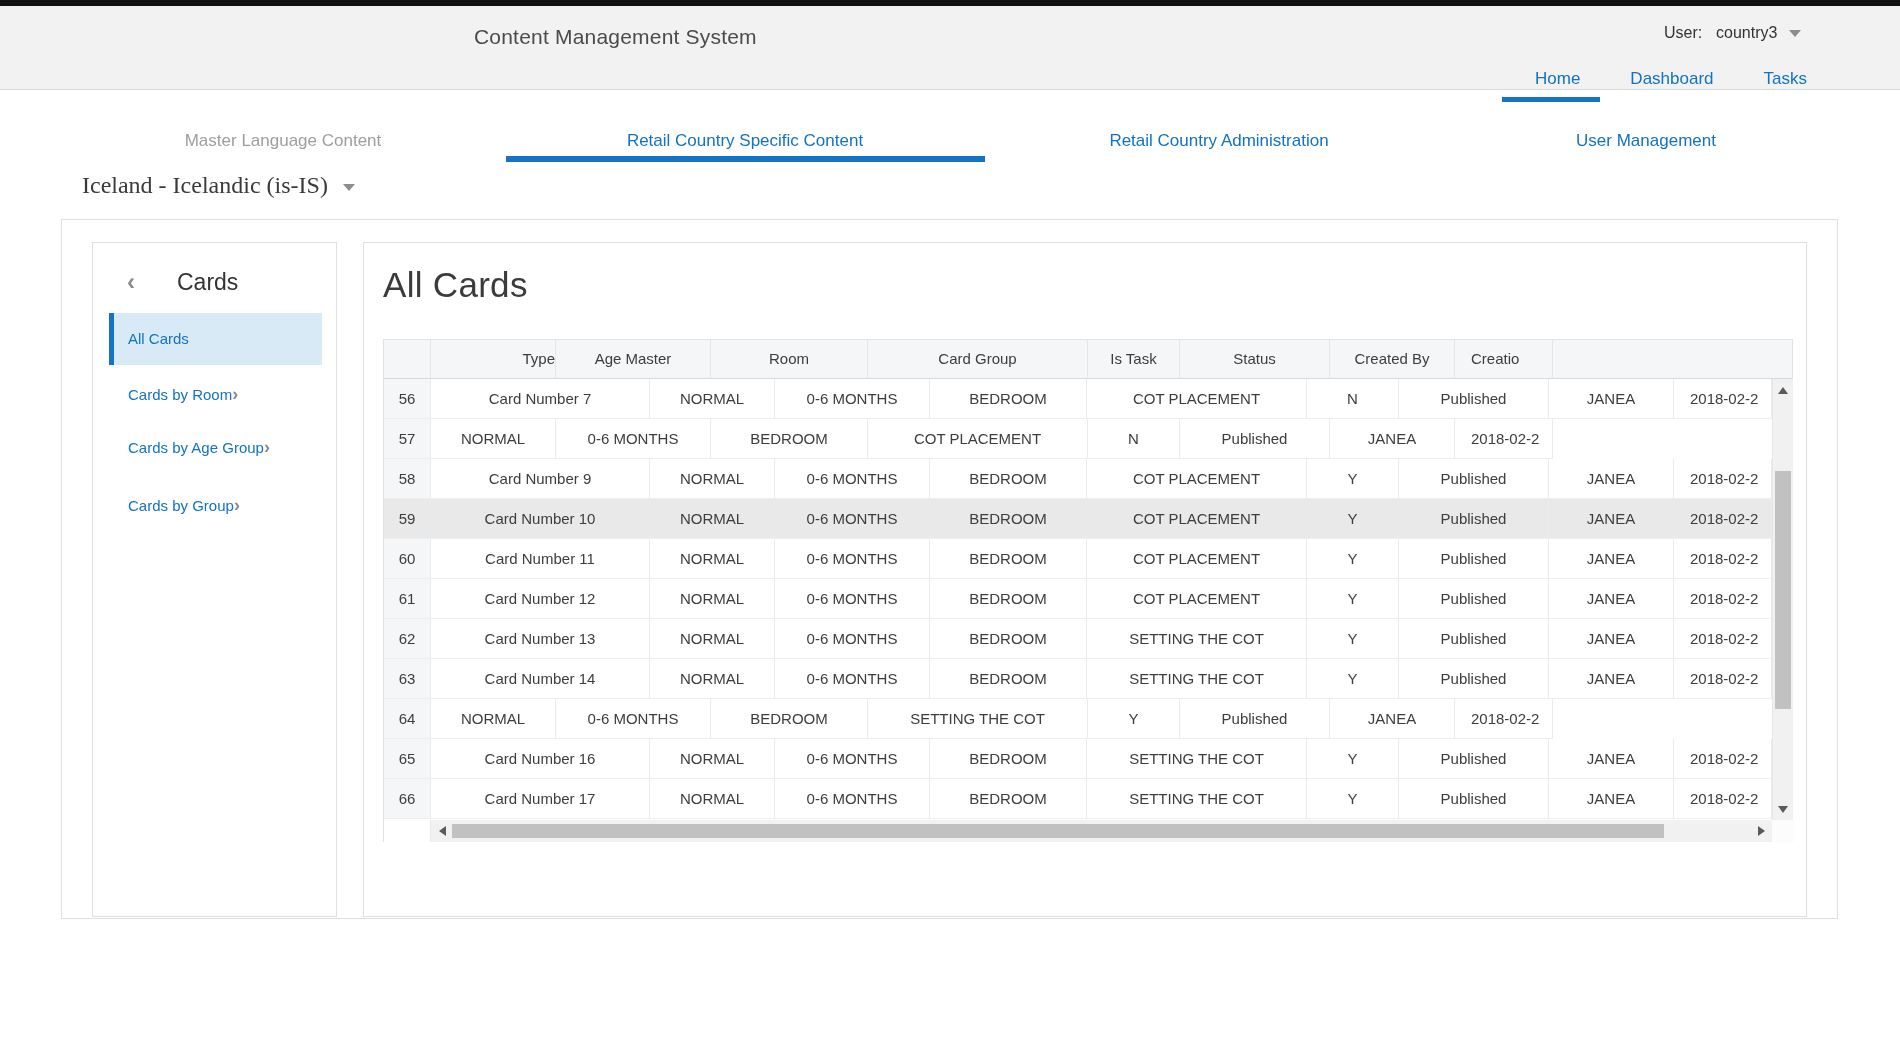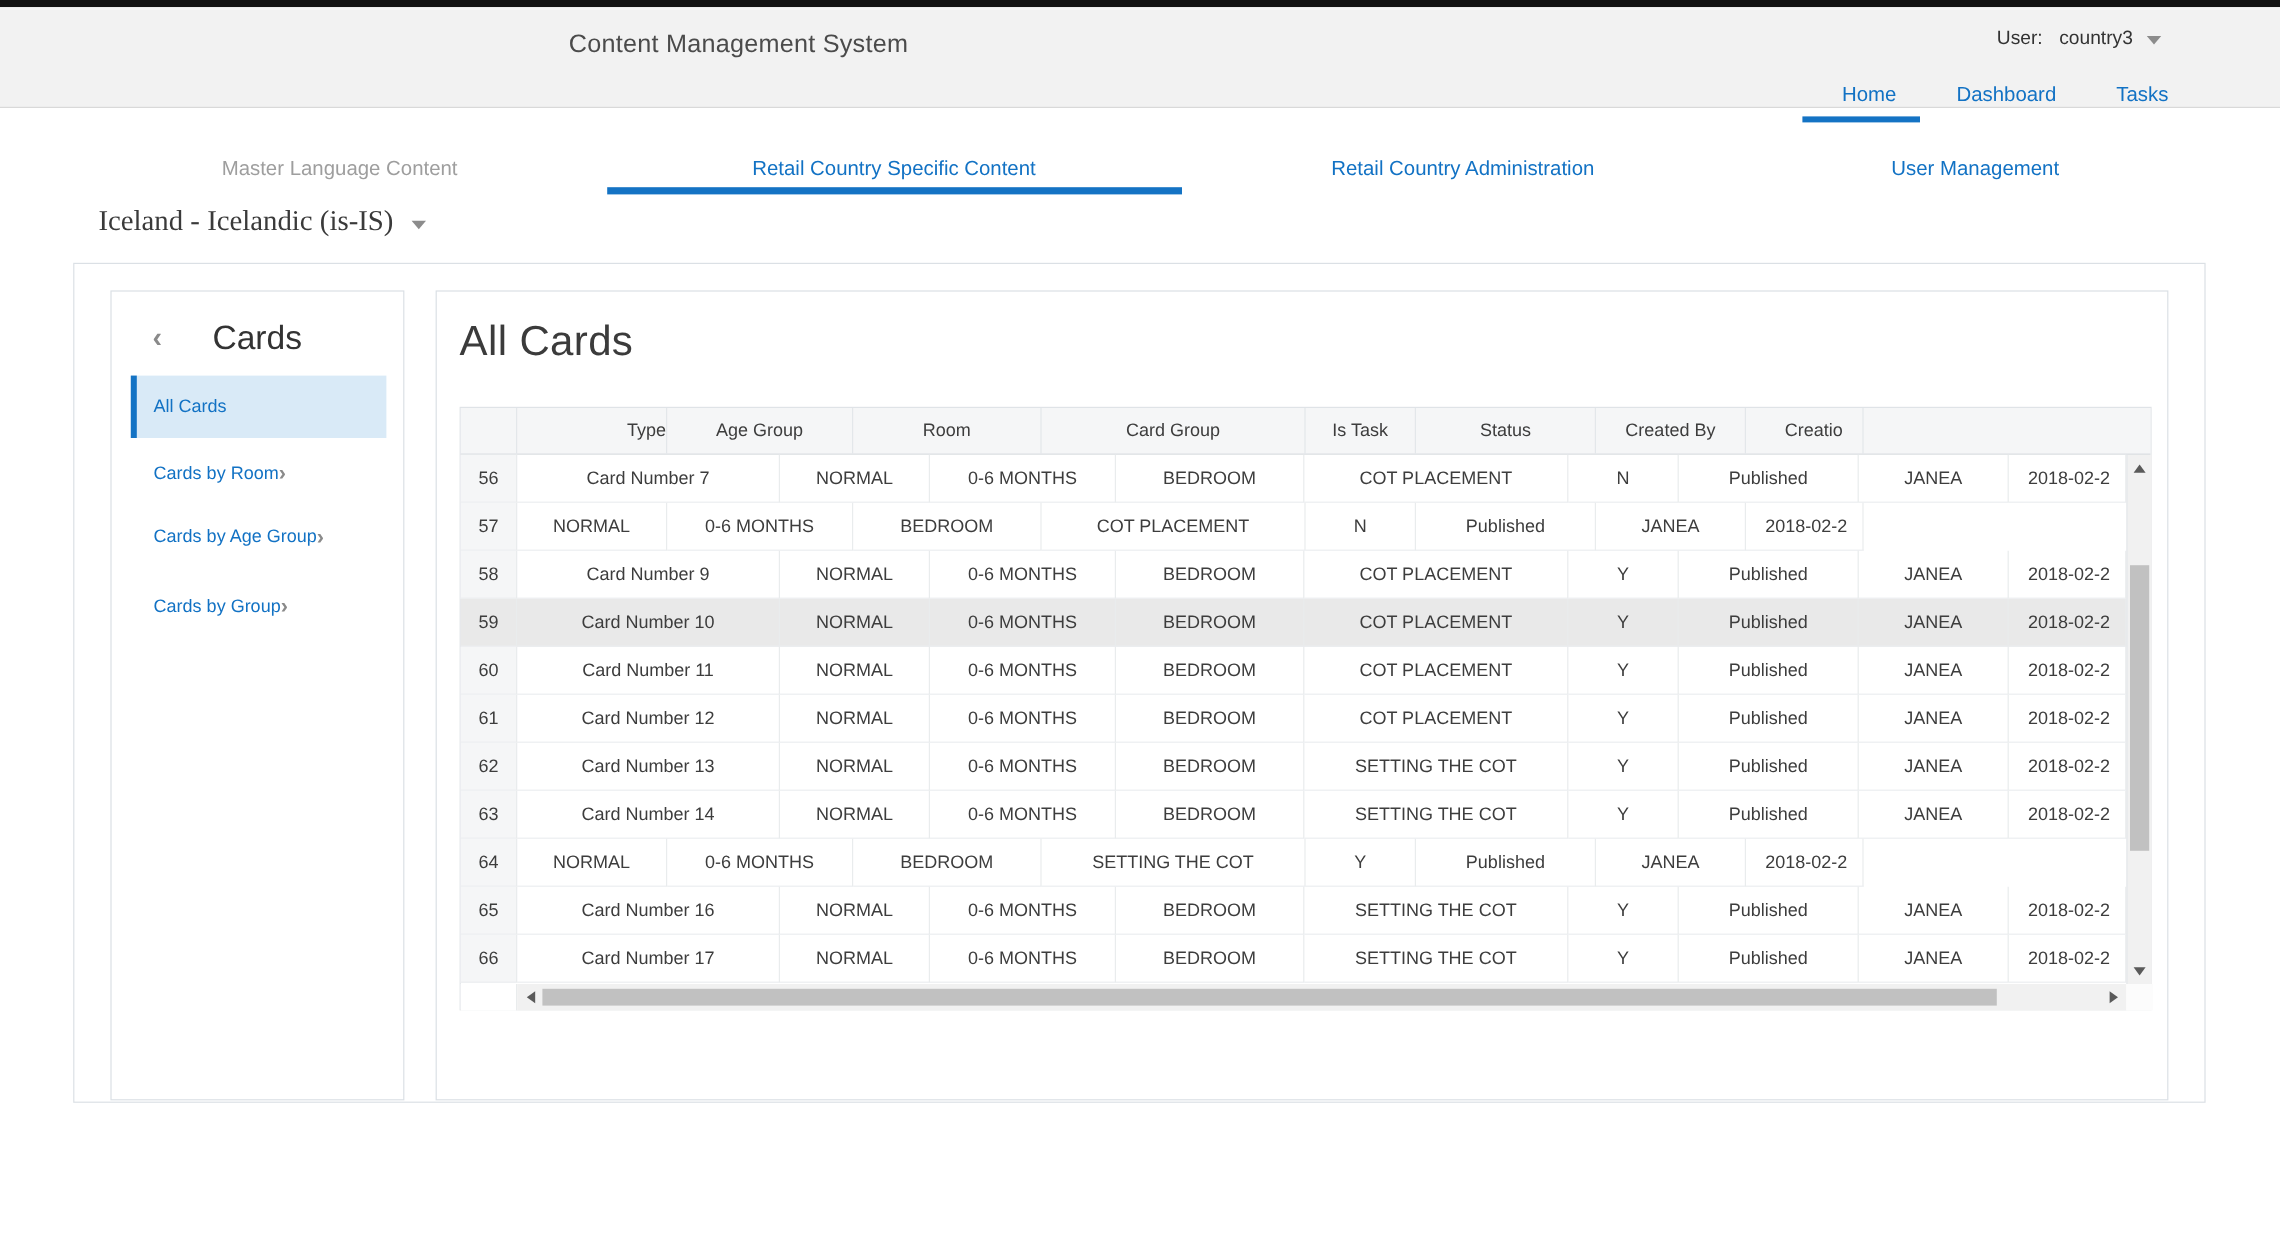--- a/index.html
+++ b/index.html
@@ -35,34 +35,34 @@
   #language-value { font-family: "Liberation Serif", serif; font-size: 24px; color: #3a3a3a; }
   #language-selector .caret-down { margin-top: 3px; }
 
   
   #content-container { left: 61px; top: 219px; width: 1777px; height: 700px; border: 1px solid #dbe0e5; background: #fff; }
   #sidebar-panel { left: 92px; top: 242px; width: 245px; height: 675px; border: 1px solid #dbe0e5; background: #fff; }
   #main-panel { left: 363px; top: 242px; width: 1444px; height: 675px; border: 1px solid #dbe0e5; background: #fff; }
 
   
   #sidebar-back { left: 34px; top: 24px; font-size: 24px; color: #8a8a8a; cursor: pointer; line-height: 30px; font-weight: bold; }
-  #sidebar-title { left: 84px; top: 24px; font-size: 28px; color: #333; line-height: 30px; }
+  #sidebar-title { left: 84px; top: 24px; font-size: 23px; color: #333; line-height: 30px; }
   .side-item { left: 16px; width: 213px; font-size: 15px; color: #1272c4; cursor: pointer; }
   .side-item.selected { background: #d9eaf7; border-left: 5px solid #1473c4; height: 52px; line-height: 52px; padding-left: 14px; }
   .side-item.plain { height: 30px; display: flex; align-items: center; justify-content: flex-start; padding: 0 18px 0 19px; }
   .side-chevron { color: #8a8a8a; font-size: 18px; font-weight: bold; }
 
   
   #page-title { left: 19px; top: 22px; font-size: 35px; color: #3b3b3b; font-weight: normal; letter-spacing: 0.3px; }
 
   
   #cards-table { left: 19px; top: 96px; width: 1410px; height: 503px; border: 1px solid #dfe3e7; background: #fff; }
   #thead { display: flex; height: 39px; background: #f5f6f7; border-bottom: 1px solid #d5dade; }
   .hcell { height: 38px; line-height: 38px; text-align: center; font-size: 15px; color: #3d3d3d; border-right: 1px solid #e3e7ea; overflow: hidden; white-space: nowrap; cursor: pointer; }
-  .hcell.clip { text-align: center; padding-left: 16px; }
+  .hcell.clip { text-align: left; padding-left: 16px; }
   .hcell.corner { border-right: none; cursor: default; }
   #tbody { position: relative; width: 1388px; }
   .trow { display: flex; height: 40px; background: #fff; cursor: pointer; }
   .trow.hl { background: #e9e9e9; }
   .tcell { height: 40px; line-height: 39px; text-align: center; font-size: 15px; color: #3d3d3d; border-right: 1px solid #e9eced; border-bottom: 1px solid #eceef0; overflow: hidden; white-space: nowrap; }
   .tcell.rownum { background: #f5f6f7; }
   .trow.hl .tcell { background: #e9e9e9; }
   .tcell.clip { text-align: left; padding-left: 16px; }
 
   
@@ -136,21 +136,21 @@
     </div>
 </div>
 
 <div class="abs" id="main-panel">
   <div class="abs" id="page-title">All Cards</div>
 
   <div class="abs" id="cards-table">
     <div id="thead">
         <div class="hcell" style="width: 47px;"></div>
         <div class="hcell" style="width: 125px; text-align: right;">Type</div>
-        <div class="hcell" style="width: 155px;">Age Group</div>
+        <div class="hcell" style="width: 155px;">Age Master</div>
         <div class="hcell" style="width: 157px;">Room</div>
         <div class="hcell" style="width: 220px;">Card Group</div>
         <div class="hcell" style="width: 92px;">Is Task</div>
         <div class="hcell" style="width: 150px;">Status</div>
         <div class="hcell" style="width: 125px;">Created By</div>
         <div class="hcell clip" style="width: 98px;">Creatio</div>
         <div class="hcell corner" style="width: 22px;"></div>
       </div>
     <div id="tbody">
         <div class="trow">

